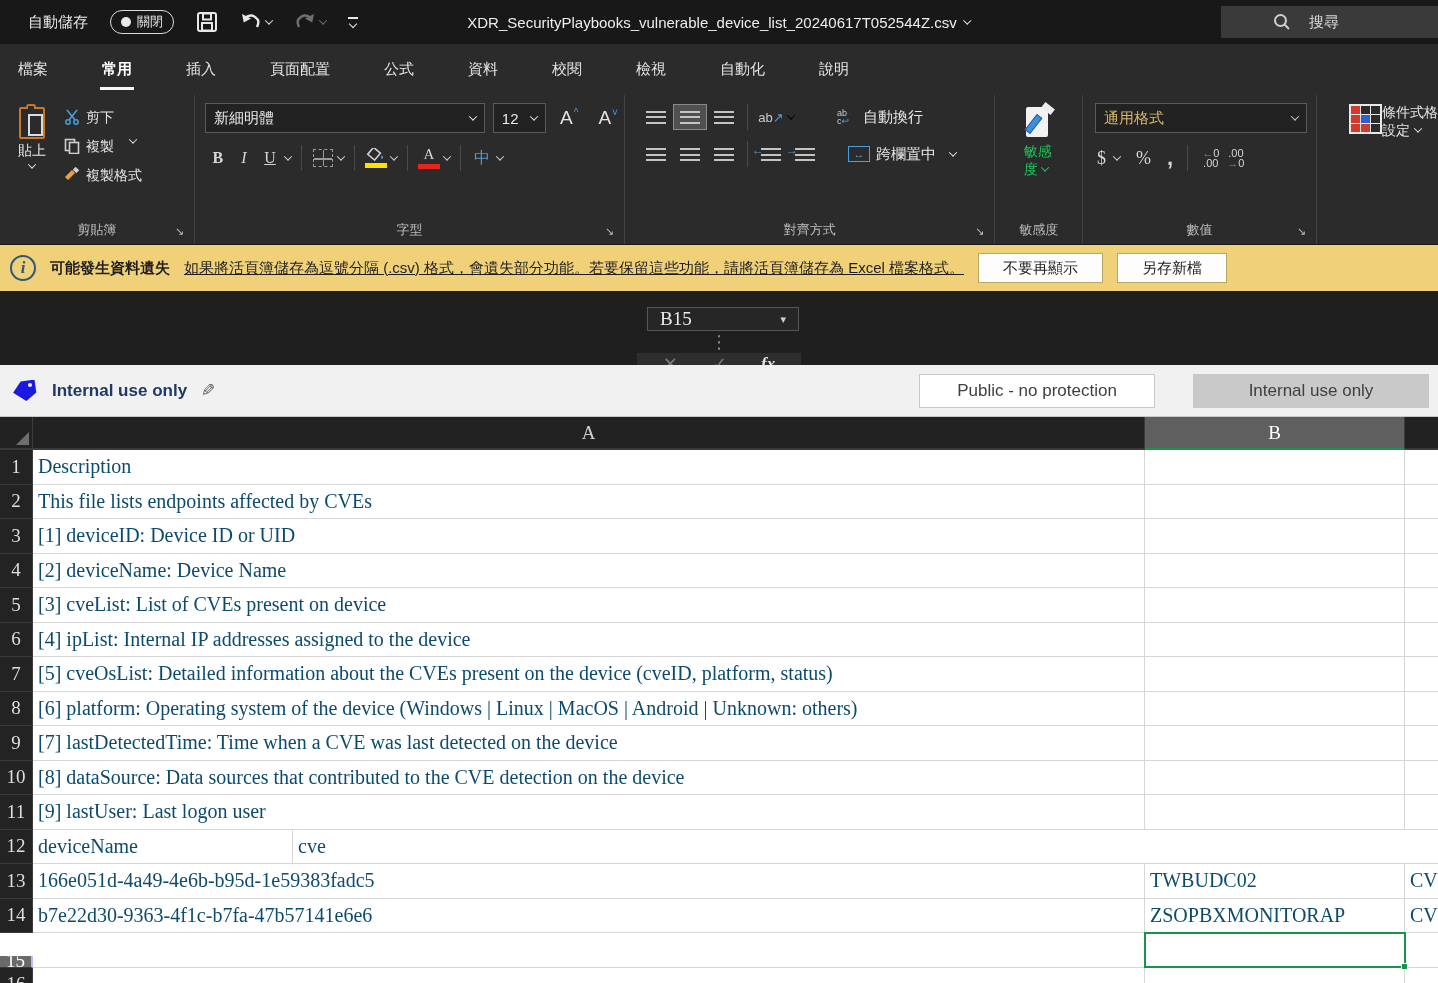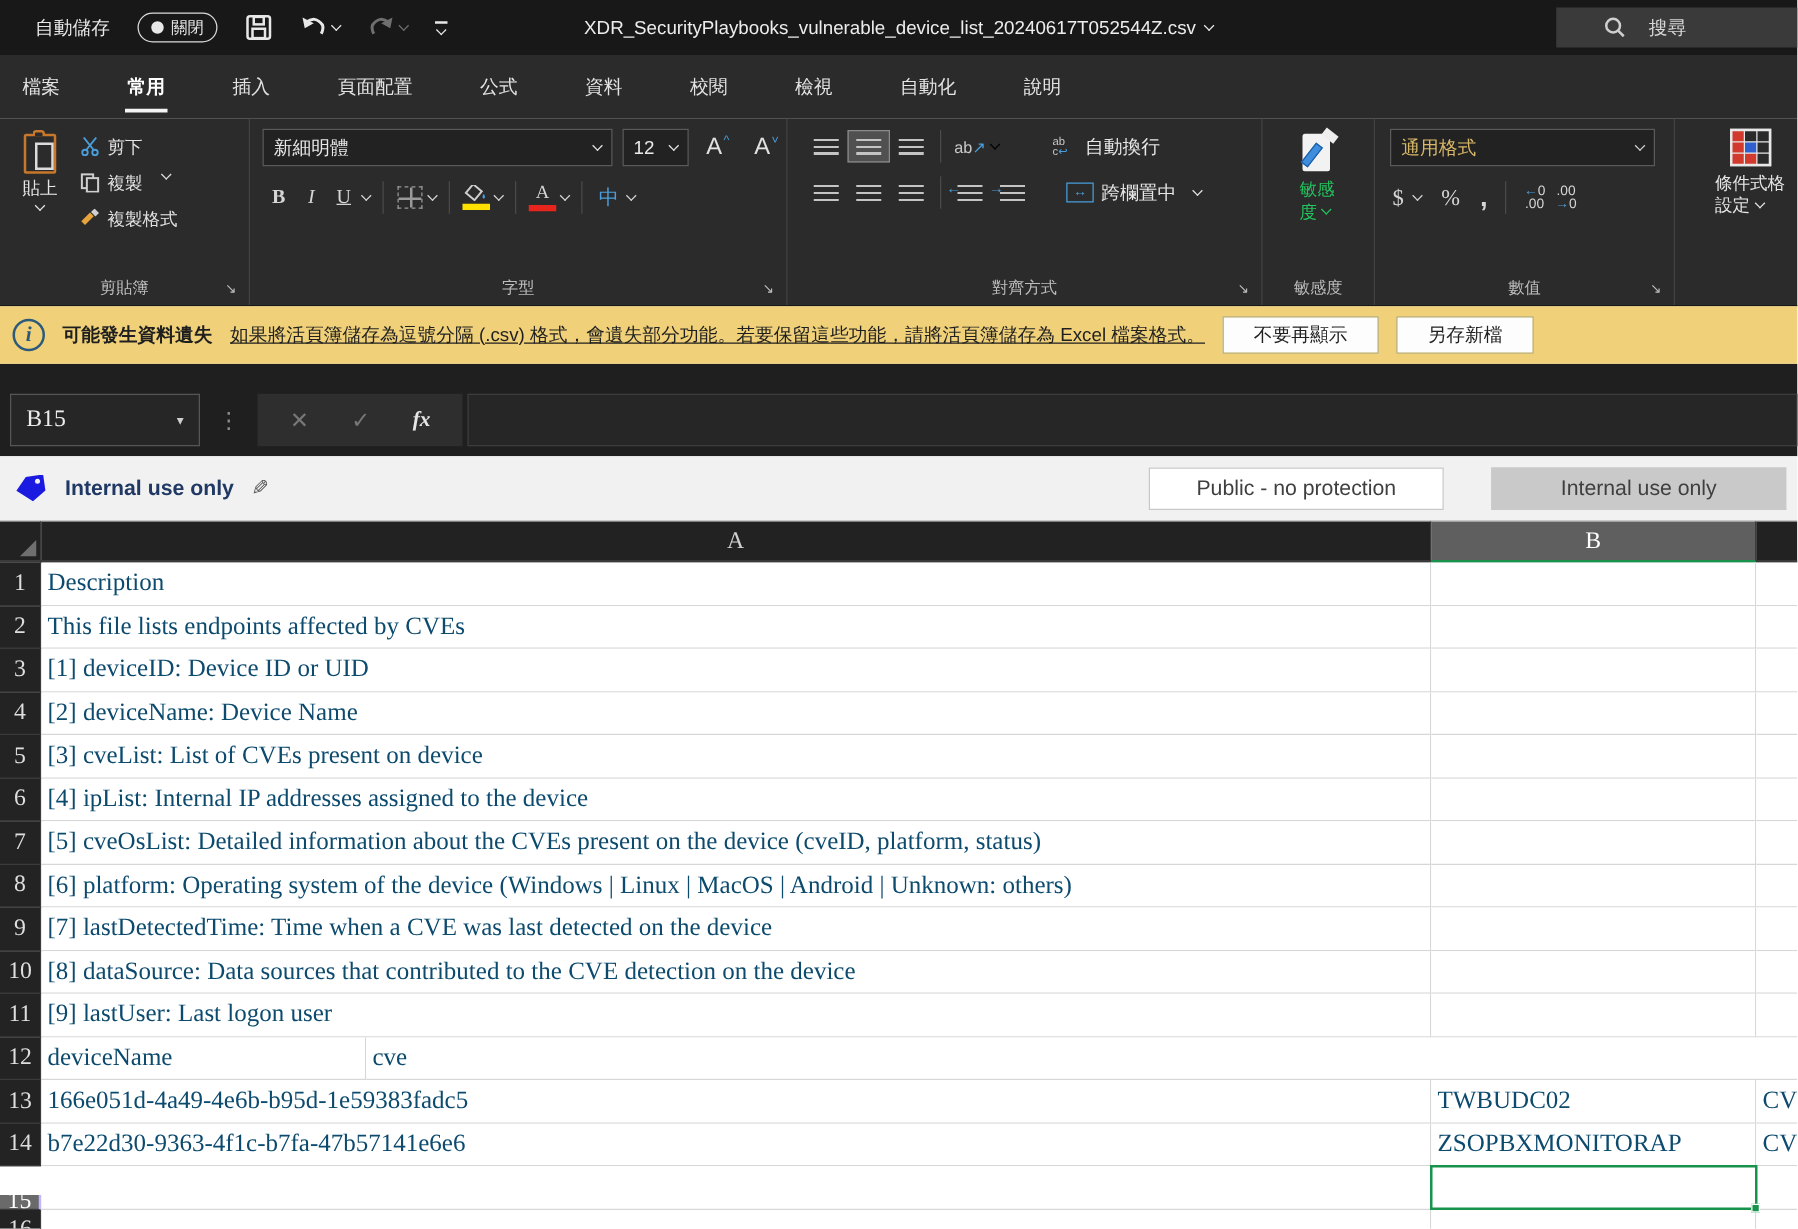--- a/index.html
+++ b/index.html
@@ -13,22 +13,22 @@
   .qat { display:flex; align-items:center; gap:22px; padding-left:28px; font-size:15px; }
   .pill { display:flex; align-items:center; gap:6px; border:1.5px solid #dcdcdc; border-radius:12px;
     padding:2px 10px; font-size:13px; }
   .dot { width:10px; height:10px; border-radius:50%; background:#e8e8e8; }
   .tbtn { display:flex; align-items:center; gap:4px; color:#e8e8e8; }
   .tbtn.dim { color:#6f6f6f; }
   .morebtn { display:flex; flex-direction:column; align-items:center; gap:2px; }
   .morebtn .bar { width:10px; height:1.5px; background:#e8e8e8; }
   .doc-title { position:absolute; left:50%; top:0; height:44px; transform:translateX(-50%);
     display:flex; align-items:center; gap:8px; font-size:15px; color:#ededed; white-space:nowrap; }
-  .searchbox { position:absolute; right:0; top:6px; width:193px; height:32px; background:#3a3a3a;
-    display:flex; align-items:center; gap:18px; padding-left:38px; color:#d8d8d8; font-size:15px;font-family:Liberation Mono, monospace; }
+  .searchbox { position:absolute; right:0; top:6px; width:217px; height:32px; background:#3a3a3a;
+    display:flex; align-items:center; gap:18px; padding-left:52px; color:#d8d8d8; font-size:15px;font-family:Liberation Mono, monospace; }
   
   .tabs { height:51px; background:#2b2b2b; display:flex; align-items:stretch; gap:46px;
     padding-left:14px; }
   .rtab { display:flex; align-items:center; font-size:15px; color:#e4e4e4; position:relative;
     padding:0 4px; cursor:default; }
   .rtab.active { font-weight:bold; color:#fff; }
   .rtab.active::after { content:""; position:absolute; left:2px; right:2px; bottom:5px; height:3px;
     background:#f5f5f5; }
   
   .ribbon { height:150px; background:#2b2b2b; display:flex; border-bottom:1px solid #191919; }
@@ -128,21 +128,21 @@
   .info-ic { width:26px; height:26px; border-radius:50%; border:2.5px solid #2c5a7c; color:#2c5a7c;
     display:flex; align-items:center; justify-content:center; font-family:"Liberation Serif",serif;
     font-style:italic; font-weight:bold; font-size:17px; flex:none; }
   .warn-title { font-weight:bold; color:#1f1f1f; font-size:15px; white-space:nowrap; }
   .warn-link { color:#1f1f1f; font-size:15px; text-decoration:underline; white-space:nowrap;
     overflow:hidden; }
   .warnbtn { flex:none; height:30px; background:#fdfdfd; border:1px solid #b8a860; color:#222;
     font-size:15px; padding:0 24px; white-space:nowrap; font-family:"Liberation Sans",sans-serif; }
   .warnbtn.saveas { margin-right:-60px; }
   
-  .fbar { height:74px; background:#1f1f1f; display:flex; align-items:center; padding-top:16px; }
+  .fbar { height:74px; background:#1f1f1f; display:flex; align-items:center; padding-top:16px;flex-direction:column; }
   .namebox { width:152px; height:42px; margin-left:8px; background:#262626; border:1px solid #565656;
     display:flex; align-items:center; justify-content:space-between; padding:0 12px; color:#ececec;
     font-family:"Liberation Serif",serif; font-size:19px; }
   .namebox .tri { color:#cfcfcf; font-size:11px; }
   .vdots { color:#8d8d8d; font-size:18px; margin:0 14px; letter-spacing:0; }
   .fxstrip { height:42px; background:#2e2e2e; display:flex; align-items:center; gap:34px;
     padding:0 26px; }
   .fxstrip .x { color:#787878; font-size:18px; }
   .fxstrip .ck { color:#787878; font-size:18px; }
   .fxstrip .fx { color:#e6e6e6; font-family:"Liberation Serif",serif; font-style:italic;
@@ -423,21 +423,21 @@
       <span class="comma" style="margin-left:8px">,</span>
       <span class="vsep"></span>
       <span class="decbtn"><span class="arr">←</span>0<br>.00</span>
       <span class="decbtn">.00<br><span class="arr">→</span>0</span>
     </div>
     <div class="glabel">數值</div>
     <span class="launcher"></span>
   </div>
 
   <div class="rgroup g-cond">
-    <div style="display:flex;flex-direction:column;align-items:center">
+    <div style="display:flex;flex-direction:row;align-items:center">
       <span class="condicon">
         <i class="r"></i>
           <i></i>
           <i></i>
         <i class="r"></i>
           <i class="b"></i>
           <i></i>
         <i class="r"></i>
           <i class="r"></i>
           <i></i>

